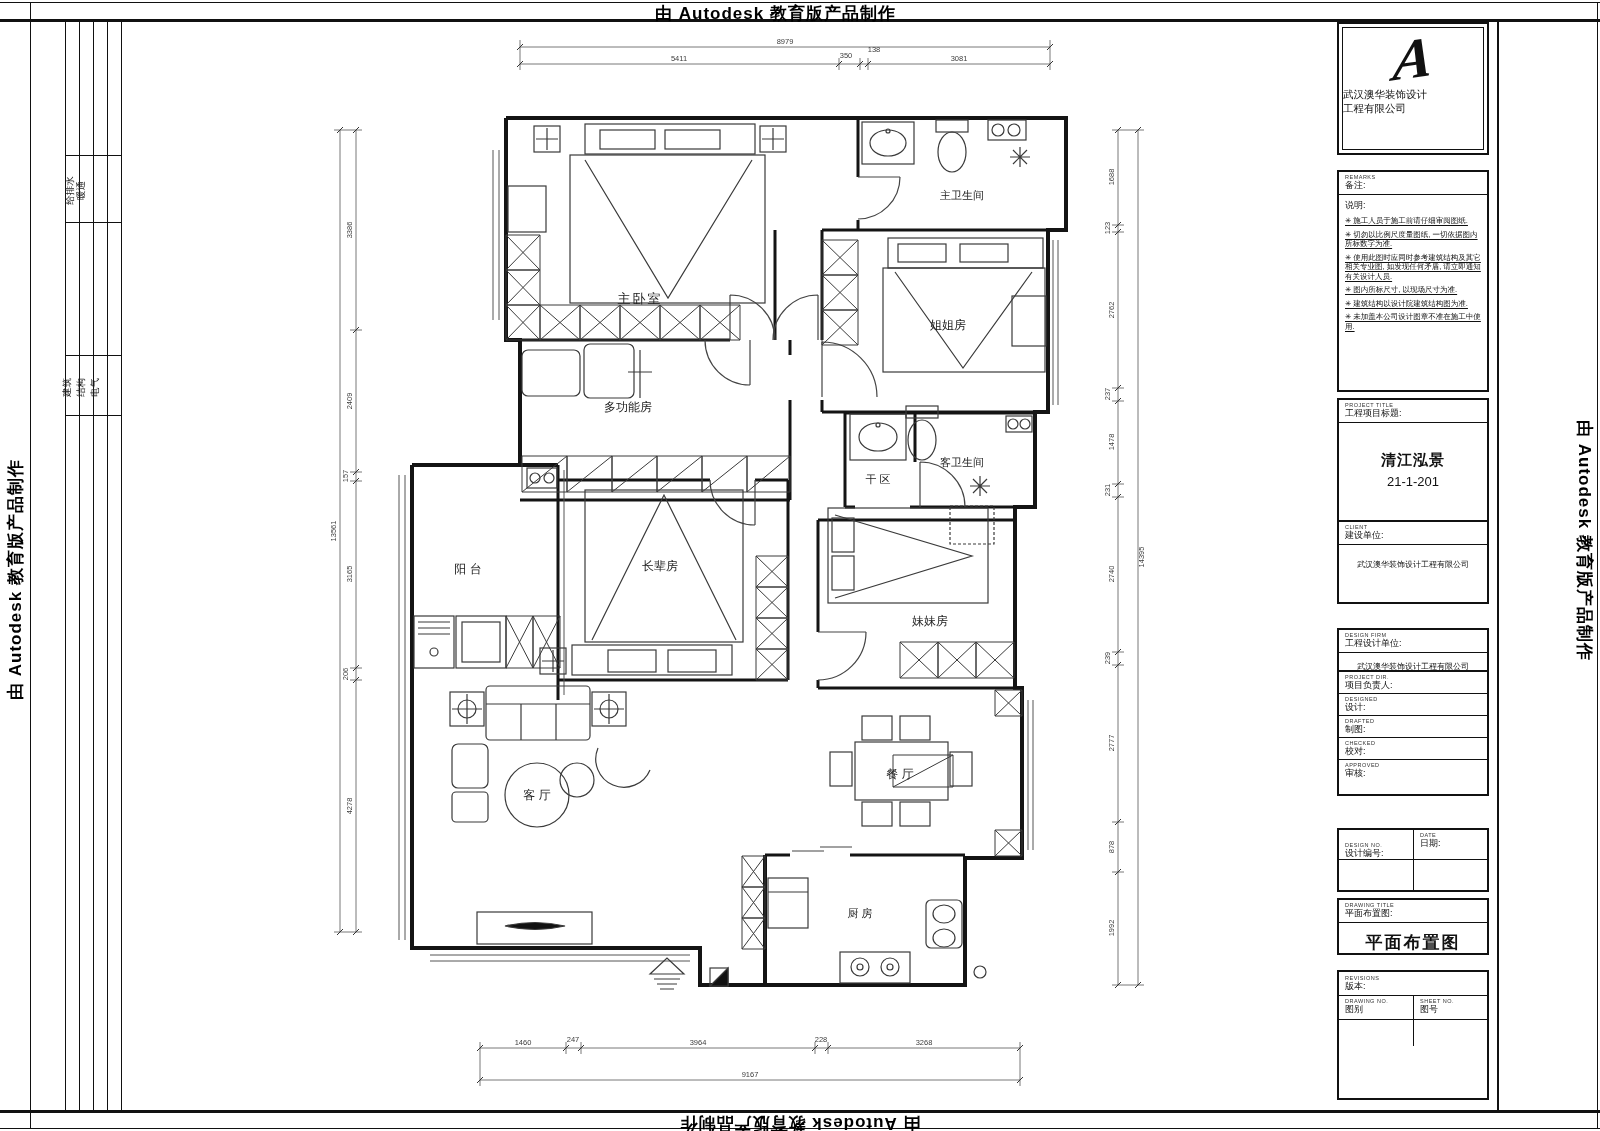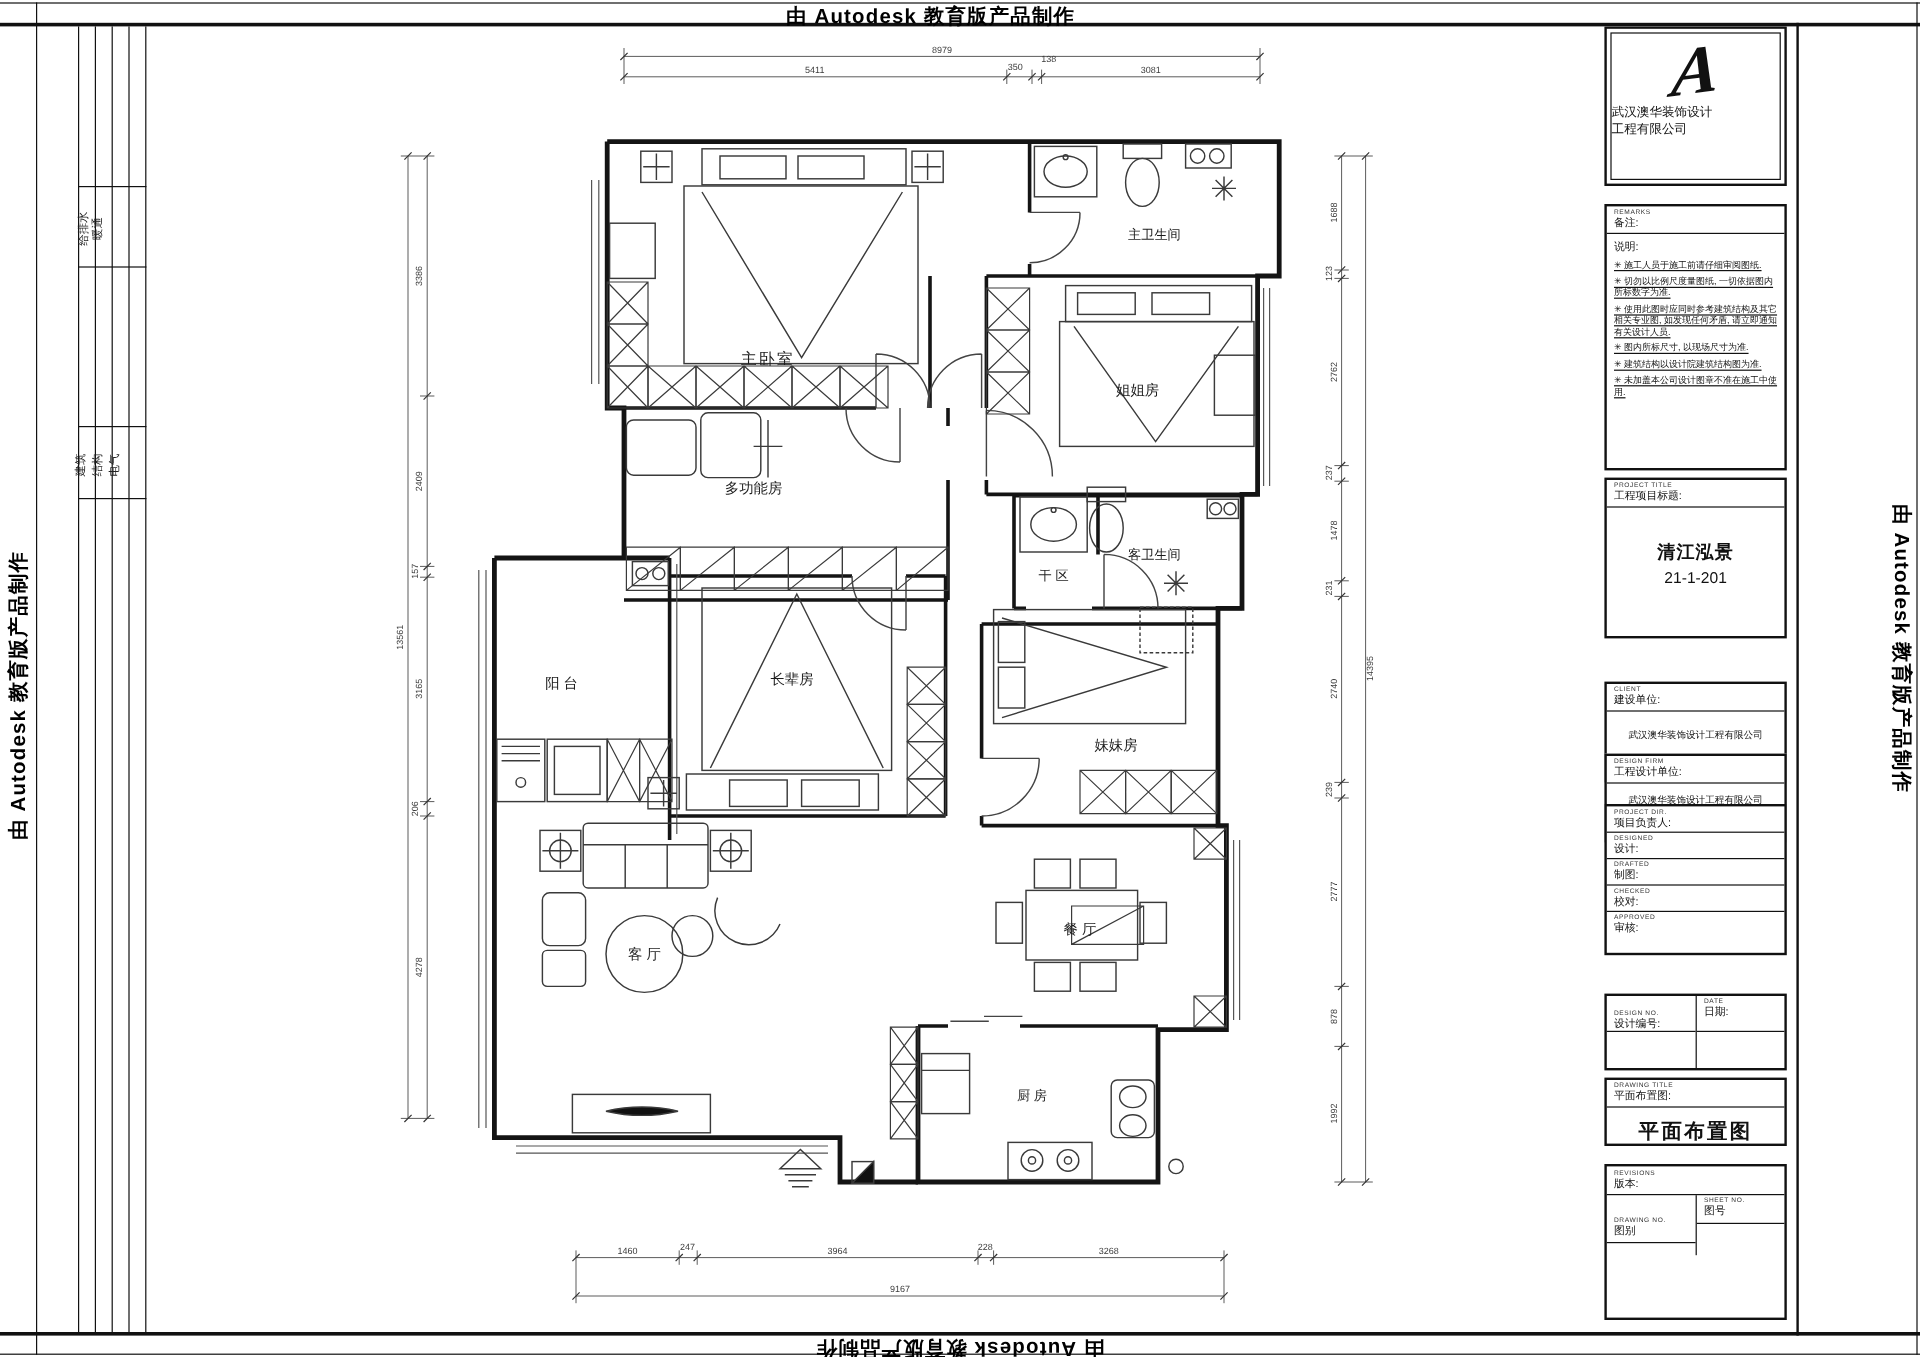--- a/index.html
+++ b/index.html
@@ -347,21 +347,21 @@
       <div class="tb-label-row">
         <span class="tb-en">PROJECT TITLE</span>
         <span class="tb-cn">工程项目标题:</span>
       </div>
       <div class="tb-center" style="margin-top:28px;">
         <div style="font-size:15px;font-weight:bold;letter-spacing:1px;">清江泓景</div>
         <div style="font-size:13px;margin-top:4px;">21-1-201</div>
       </div>
     </div>
 
-    <div class="tb-box" style="top:568px;height:84px;">
+    <div class="tb-box" style="top:520px;height:84px;">
       <div class="tb-label-row">
         <span class="tb-en">CLIENT</span>
         <span class="tb-cn">建设单位:</span>
       </div>
       <div class="tb-center" style="font-size:8px;margin-top:14px;">武汉澳华装饰设计工程有限公司</div>
     </div>
 
     <div class="tb-box" style="top:628px;height:74px;">
       <div class="tb-label-row">
         <span class="tb-en">DESIGN FIRM</span>
@@ -414,21 +414,21 @@
       <div class="tb-center" style="font-size:17px;font-weight:bold;letter-spacing:2px;margin-top:8px;">平面布置图</div>
     </div>
 
     <div class="tb-box" style="top:970px;height:130px;">
       <div style="padding:3px 4px 3px 6px;border-bottom:1px solid #111;">
         <span class="tb-en">REVISIONS</span>
         <span class="tb-cn">版本:</span>
       </div>
       <div style="position:relative;height:50px;">
         <div class="tb-col-split" style="left:74px;"></div>
-        <div style="position:absolute;left:0;top:16px;width:74px;height:24px;padding:2px 2px 0 6px;box-sizing:border-box;border-bottom:1px solid #111;">
+        <div style="position:absolute;left:0;top:0;width:74px;height:24px;padding:2px 2px 0 6px;box-sizing:border-box;border-bottom:1px solid #111;">
           <span class="tb-en">DRAWING NO.</span>
           <span class="tb-cn">图别</span>
         </div>
         <div style="position:absolute;left:75px;top:0;right:0;height:24px;padding:2px 2px 0 6px;box-sizing:border-box;border-bottom:1px solid #111;">
           <span class="tb-en">SHEET NO.</span>
           <span class="tb-cn">图号</span>
         </div>
       </div>
     </div>
   </div>

